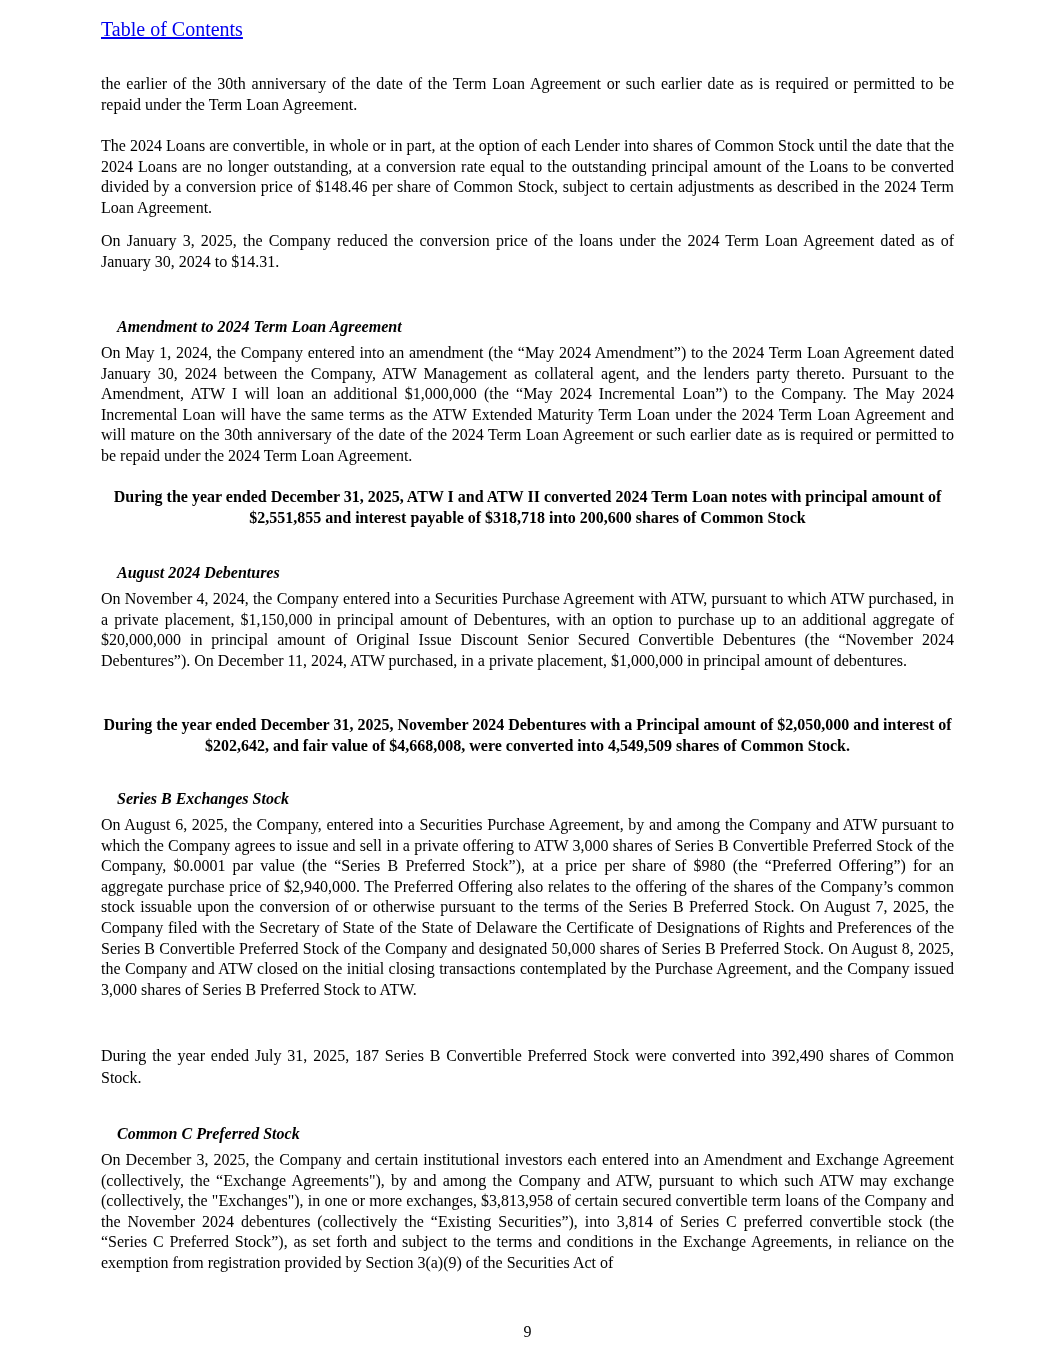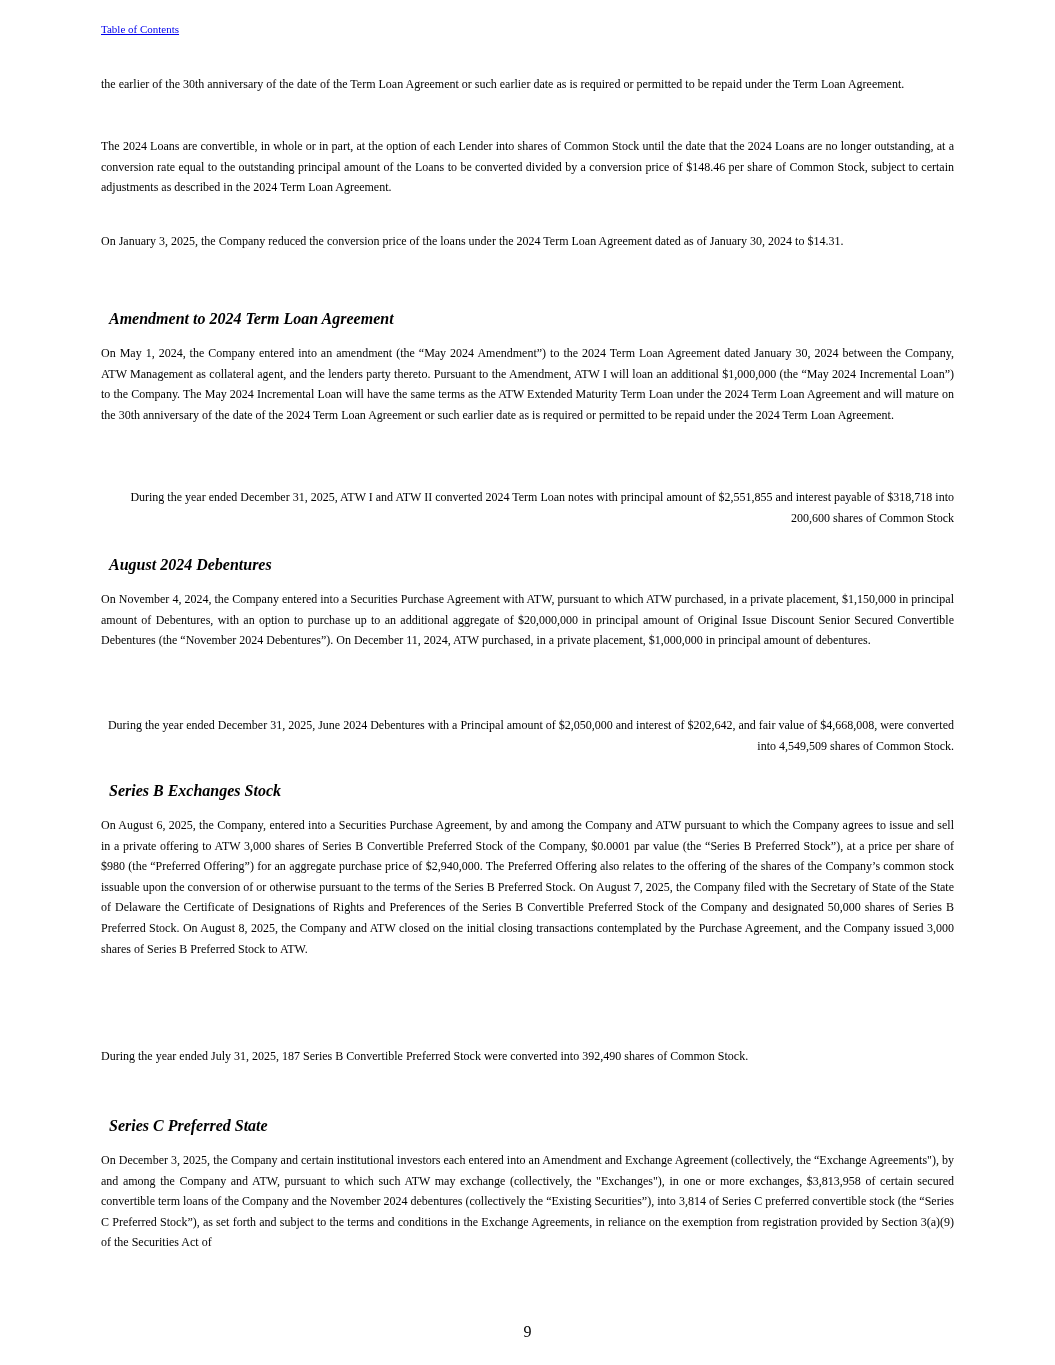--- a/index.html
+++ b/index.html
@@ -12,47 +12,48 @@
       height: 1365px;
       position: relative;
       overflow: hidden;
       font-family: "Liberation Serif", "DejaVu Serif", serif;
       color: #000000;
     }
     .toc-link {
       position: absolute;
       left: 101px;
       top: 19px;
-      font-size: 11px;
+      font-size: 20px;
       line-height: 20px;
       color: #0000ee;
       text-decoration: underline;
       cursor: pointer;
       font-family: "Liberation Serif", "DejaVu Serif", serif;
     }
     .block {
       position: absolute;
       left: 101px;
       width: 853px;
-      font-size: 12px;
+      font-size: 16px;
       line-height: 20.6px;
       text-align: justify;
       margin: 0;
     }
     .block.left {
-      text-align: right;
+      text-align: center;
+      font-weight: bold;
     }
     .heading {
       position: absolute;
       left: 101px;
       font-size: 16px;
       line-height: 20px;
       font-weight: bold;
       font-style: italic;
-      margin: 8px;
+      margin: 16px;
     }
     .page-number {
       position: absolute;
       left: 0;
       width: 1055px;
       top: 1322px;
       text-align: center;
       font-size: 16px;
       line-height: 20px;
     }
@@ -71,25 +72,25 @@
 <h3 class="heading" style="top:301px;">Amendment to 2024 Term Loan Agreement</h3>
 
 <p class="block" style="top:343px;">On May 1, 2024, the Company entered into an amendment (the “May 2024 Amendment”) to the 2024 Term Loan Agreement dated January 30, 2024 between the Company, ATW Management as collateral agent, and the lenders party thereto. Pursuant to the Amendment, ATW I will loan an additional $1,000,000 (the “May 2024 Incremental Loan”) to the Company. The May 2024 Incremental Loan will have the same terms as the ATW Extended Maturity Term Loan under the 2024 Term Loan Agreement and will mature on the 30th anniversary of the date of the 2024 Term Loan Agreement or such earlier date as is required or permitted to be repaid under the 2024 Term Loan Agreement.</p>
 
 <p class="block left" style="top:487px;">During the year ended December 31, 2025, ATW I and ATW II converted 2024 Term Loan notes with principal amount of $2,551,855 and interest payable of $318,718 into 200,600 shares of Common Stock</p>
 
 <h3 class="heading" style="top:547px;">August 2024 Debentures</h3>
 
 <p class="block" style="top:589px;">On November 4, 2024, the Company entered into a Securities Purchase Agreement with ATW, pursuant to which ATW purchased, in a private placement, $1,150,000 in principal amount of Debentures, with an option to purchase up to an additional aggregate of $20,000,000 in principal amount of Original Issue Discount Senior Secured Convertible Debentures (the “November 2024 Debentures”). On December 11, 2024, ATW purchased, in a private placement, $1,000,000 in principal amount of debentures.</p>
 
-<p class="block left" style="top:715px;">During the year ended December 31, 2025, June 2024 Debentures with a Principal amount of $2,050,000 and interest of $202,642, and fair  value of $4,668,008, were converted into 4,549,509 shares of Common Stock.</p>
+<p class="block left" style="top:715px;">During the year ended December 31, 2025, November 2024 Debentures with a Principal amount of $2,050,000 and interest of $202,642, and fair  value of $4,668,008, were converted into 4,549,509 shares of Common Stock.</p>
 
 <h3 class="heading" style="top:773px;">Series B Exchanges Stock</h3>
 
 <p class="block" style="top:815px;">On August 6, 2025, the Company, entered into a Securities Purchase Agreement, by and among the Company and ATW pursuant to which the Company agrees to issue and sell in a private offering to ATW 3,000 shares of Series B Convertible Preferred Stock of the Company, $0.0001 par value (the “Series B Preferred Stock”), at a price per share of $980 (the “Preferred Offering”) for an aggregate purchase price of $2,940,000. The Preferred Offering also relates to the offering of the shares of the Company’s common stock issuable upon the conversion of or otherwise pursuant to the terms of the Series B Preferred Stock. On August 7, 2025, the Company filed with the Secretary of State of the State of Delaware the Certificate of Designations of Rights and Preferences of the Series B Convertible Preferred Stock of the Company and designated 50,000 shares of Series B Preferred Stock. On August 8, 2025, the Company and ATW closed on the initial closing transactions contemplated by the Purchase Agreement, and the Company issued 3,000 shares of Series B Preferred Stock to ATW.</p>
 
 <p class="block" style="top:1045px; line-height:22px;">During the year ended July 31, 2025,  187 Series B Convertible Preferred Stock were converted into 392,490 shares of Common Stock.</p>
 
-<h3 class="heading" style="top:1108px;">Series C Preferred State</h3>
+<h3 class="heading" style="top:1108px;">Common C Preferred Stock</h3>
 
 <p class="block" style="top:1150px;">On December 3, 2025, the Company and certain institutional investors each entered into an Amendment and Exchange Agreement (collectively, the “Exchange Agreements"), by and among the Company and ATW, pursuant to which such ATW may exchange (collectively, the "Exchanges"), in one or more exchanges, $3,813,958 of certain secured convertible term loans of the Company and the November 2024 debentures (collectively the “Existing Securities”), into 3,814 of Series C preferred convertible stock (the “Series C Preferred Stock”), as set forth and subject to the terms and conditions in the Exchange Agreements, in reliance on the exemption from registration provided by Section 3(a)(9) of the Securities Act of</p>
 
 <div class="page-number">9</div>
 
 </body></html>

